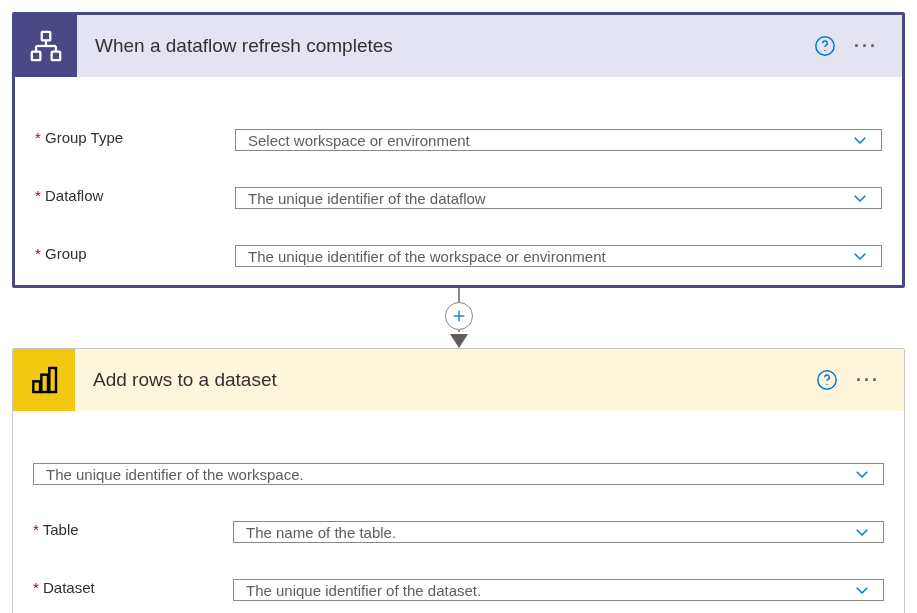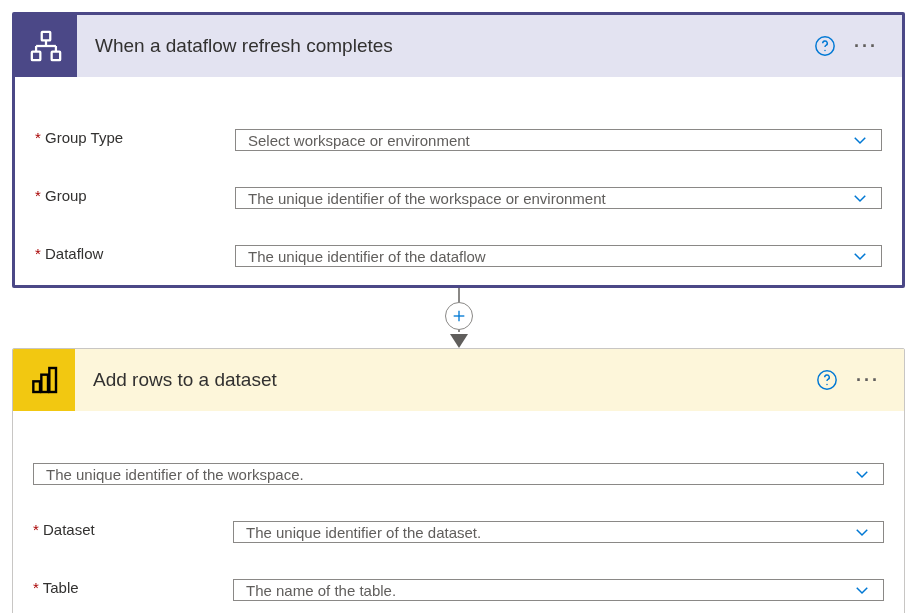--- a/index.html
+++ b/index.html
@@ -199,32 +199,32 @@
       <div class="form-row">
         <div class="form-label required">Group Type</div>
         <div class="dropdown">
           <span class="dropdown-text">Select workspace or environment</span>
           <svg class="chevron" viewBox="0 0 24 24" fill="none" stroke="#0078d4" stroke-width="2">
               <polyline points="5 9 12 16 19 9"></polyline>
             </svg>
         </div>
       </div>
       <div class="form-row">
+        <div class="form-label required">Dataflow</div>
+        <div class="dropdown">
+          <span class="dropdown-text">The unique identifier of the dataflow</span>
+          <svg class="chevron" viewBox="0 0 24 24" fill="none" stroke="#0078d4" stroke-width="2">
+              <polyline points="5 9 12 16 19 9"></polyline>
+            </svg>
+        </div>
+      </div>
+      <div class="form-row">
         <div class="form-label required">Group</div>
         <div class="dropdown">
           <span class="dropdown-text">The unique identifier of the workspace or environment</span>
-          <svg class="chevron" viewBox="0 0 24 24" fill="none" stroke="#0078d4" stroke-width="2">
-              <polyline points="5 9 12 16 19 9"></polyline>
-            </svg>
-        </div>
-      </div>
-      <div class="form-row">
-        <div class="form-label required">Dataflow</div>
-        <div class="dropdown">
-          <span class="dropdown-text">The unique identifier of the dataflow</span>
           <svg class="chevron" viewBox="0 0 24 24" fill="none" stroke="#0078d4" stroke-width="2">
               <polyline points="5 9 12 16 19 9"></polyline>
             </svg>
         </div>
       </div>
     </div>
   </div>
 
   <div class="connector-line">
     <div class="connector-plus">
@@ -260,33 +260,33 @@
     <div class="card-body">
       <div class="form-row">
         <div class="dropdown">
           <span class="dropdown-text">The unique identifier of the workspace.</span>
           <svg class="chevron" viewBox="0 0 24 24" fill="none" stroke="#0078d4" stroke-width="2">
               <polyline points="5 9 12 16 19 9"></polyline>
             </svg>
         </div>
       </div>
       <div class="form-row">
+        <div class="form-label required">Table</div>
+        <div class="dropdown">
+          <span class="dropdown-text">The name of the table.</span>
+          <svg class="chevron" viewBox="0 0 24 24" fill="none" stroke="#0078d4" stroke-width="2">
+              <polyline points="5 9 12 16 19 9"></polyline>
+            </svg>
+        </div>
+      </div>
+      <div class="form-row">
         <div class="form-label required">Dataset</div>
         <div class="dropdown">
           <span class="dropdown-text">The unique identifier of the dataset.</span>
           <svg class="chevron" viewBox="0 0 24 24" fill="none" stroke="#0078d4" stroke-width="2">
               <polyline points="5 9 12 16 19 9"></polyline>
             </svg>
         </div>
       </div>
-      <div class="form-row">
-        <div class="form-label required">Table</div>
-        <div class="dropdown">
-          <span class="dropdown-text">The name of the table.</span>
-          <svg class="chevron" viewBox="0 0 24 24" fill="none" stroke="#0078d4" stroke-width="2">
-              <polyline points="5 9 12 16 19 9"></polyline>
-            </svg>
-        </div>
-      </div>
     </div>
   </div>
 
 </div>
 
 </body></html>

